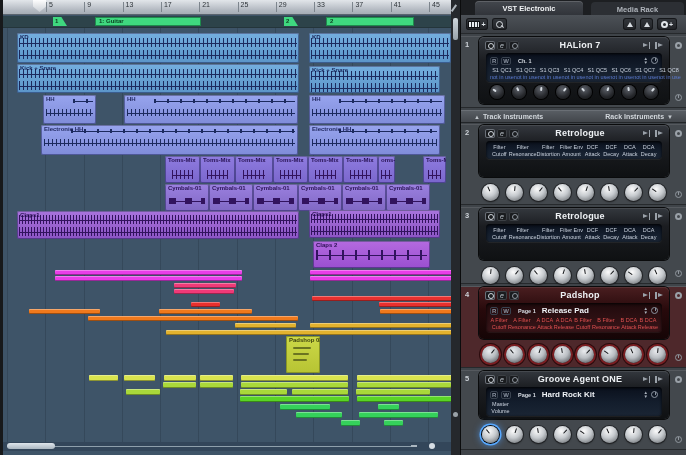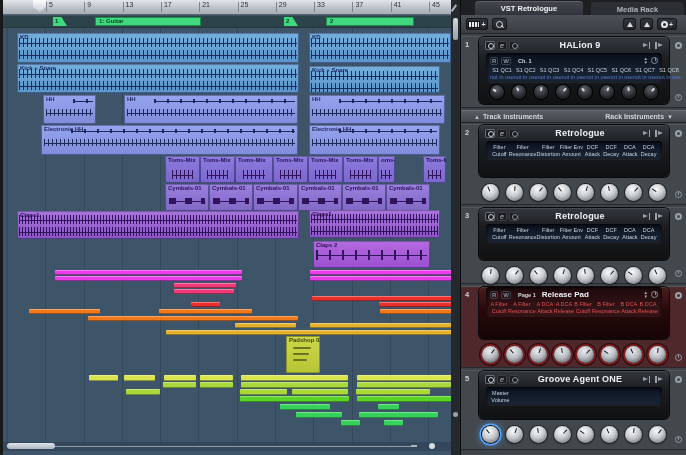--- a/index.html
+++ b/index.html
@@ -316,21 +316,21 @@
     </div>
   </div>
   <div id="vscroll">
     <div class="pencil"></div>
     <div class="thumb"></div>
     <div class="dot"></div>
   </div>
 
   <div id="rackPanel">
     <div id="tabs">
-      <div class="tab active">VST Retrologue</div>
+      <div class="tab active">VST Electronic</div>
       <div class="tab inactive">Media Rack</div>
     </div>
     <div id="rackToolbar">
       <div class="tbtn" style="width:22px">
         <span class="kbico"></span>
         <span class="tplus">+</span>
       </div>
       <div class="tbtn" style="width:15px">
         <span class="magico"></span>
       </div>
@@ -348,21 +348,21 @@
     </div>
 
     <div id="rackItems">
         <div class="rack-item hal" style="top: 36px; height: 72px;">
     <div class="num">1</div>
     <div class="module" style="height: 67px;">
       <div class="mod-header">
         <span class="mh-btn power"></span>
         <span class="mh-btn edit">e</span>
         <span class="mh-btn freeze"></span>
-        <span class="mod-title">HALion 9</span>
+        <span class="mod-title">HALion 7</span>
         <span class="io in"></span>
         <span class="io out"></span>
       </div>
       <div class="display">
         <div class="disp-row1">
           <span class="rw r">R</span>
           <span class="rw w">W</span>
           <span class="page">Ch. 1</span>
           <span class="preset"></span>
           <span class="spinner">
@@ -515,20 +515,28 @@
             <div class="knob metal">
               <i style="transform: rotate(-25deg);"></i>
             </div>
           </div>
     <div class="side-top"></div>
     <div class="side-bottom"></div>
   </div>
         <div class="rack-item sel" style="top: 286px; height: 82px;">
     <div class="num">4</div>
     <div class="module" style="height: 52px;">
+      <div class="mod-header">
+        <span class="mh-btn power"></span>
+        <span class="mh-btn edit">e</span>
+        <span class="mh-btn freeze"></span>
+        <span class="mod-title">Padshop</span>
+        <span class="io in"></span>
+        <span class="io out"></span>
+      </div>
       <div class="display">
         <div class="disp-row1">
           <span class="rw r">R</span>
           <span class="rw w">W</span>
           <span class="page">Page 1</span>
           <span class="preset">Release Pad</span>
           <span class="spinner">
                   <b class="su">▲</b>
                   <b class="sd">▼</b>
                 </span>
@@ -580,20 +588,31 @@
     <div class="module" style="height: 48px;">
       <div class="mod-header">
         <span class="mh-btn power"></span>
         <span class="mh-btn edit">e</span>
         <span class="mh-btn freeze"></span>
         <span class="mod-title">Groove Agent ONE</span>
         <span class="io in"></span>
         <span class="io out"></span>
       </div>
       <div class="display">
+        <div class="disp-row1">
+          <span class="rw r">R</span>
+          <span class="rw w">W</span>
+          <span class="page">Page 1</span>
+          <span class="preset">Hard Rock Kit</span>
+          <span class="spinner">
+                  <b class="su">▲</b>
+                  <b class="sd">▼</b>
+                </span>
+          <span class="mini-knob"></span>
+        </div>
         <div class="params">
                 <div class="pcol"><span>Master</span><span class="b2">Volume</span></div>
                 <div class="pcol"></div>
                 <div class="pcol"></div>
                 <div class="pcol"></div>
                 <div class="pcol"></div>
                 <div class="pcol"></div>
                 <div class="pcol"></div>
                 <div class="pcol"></div>
               </div>

